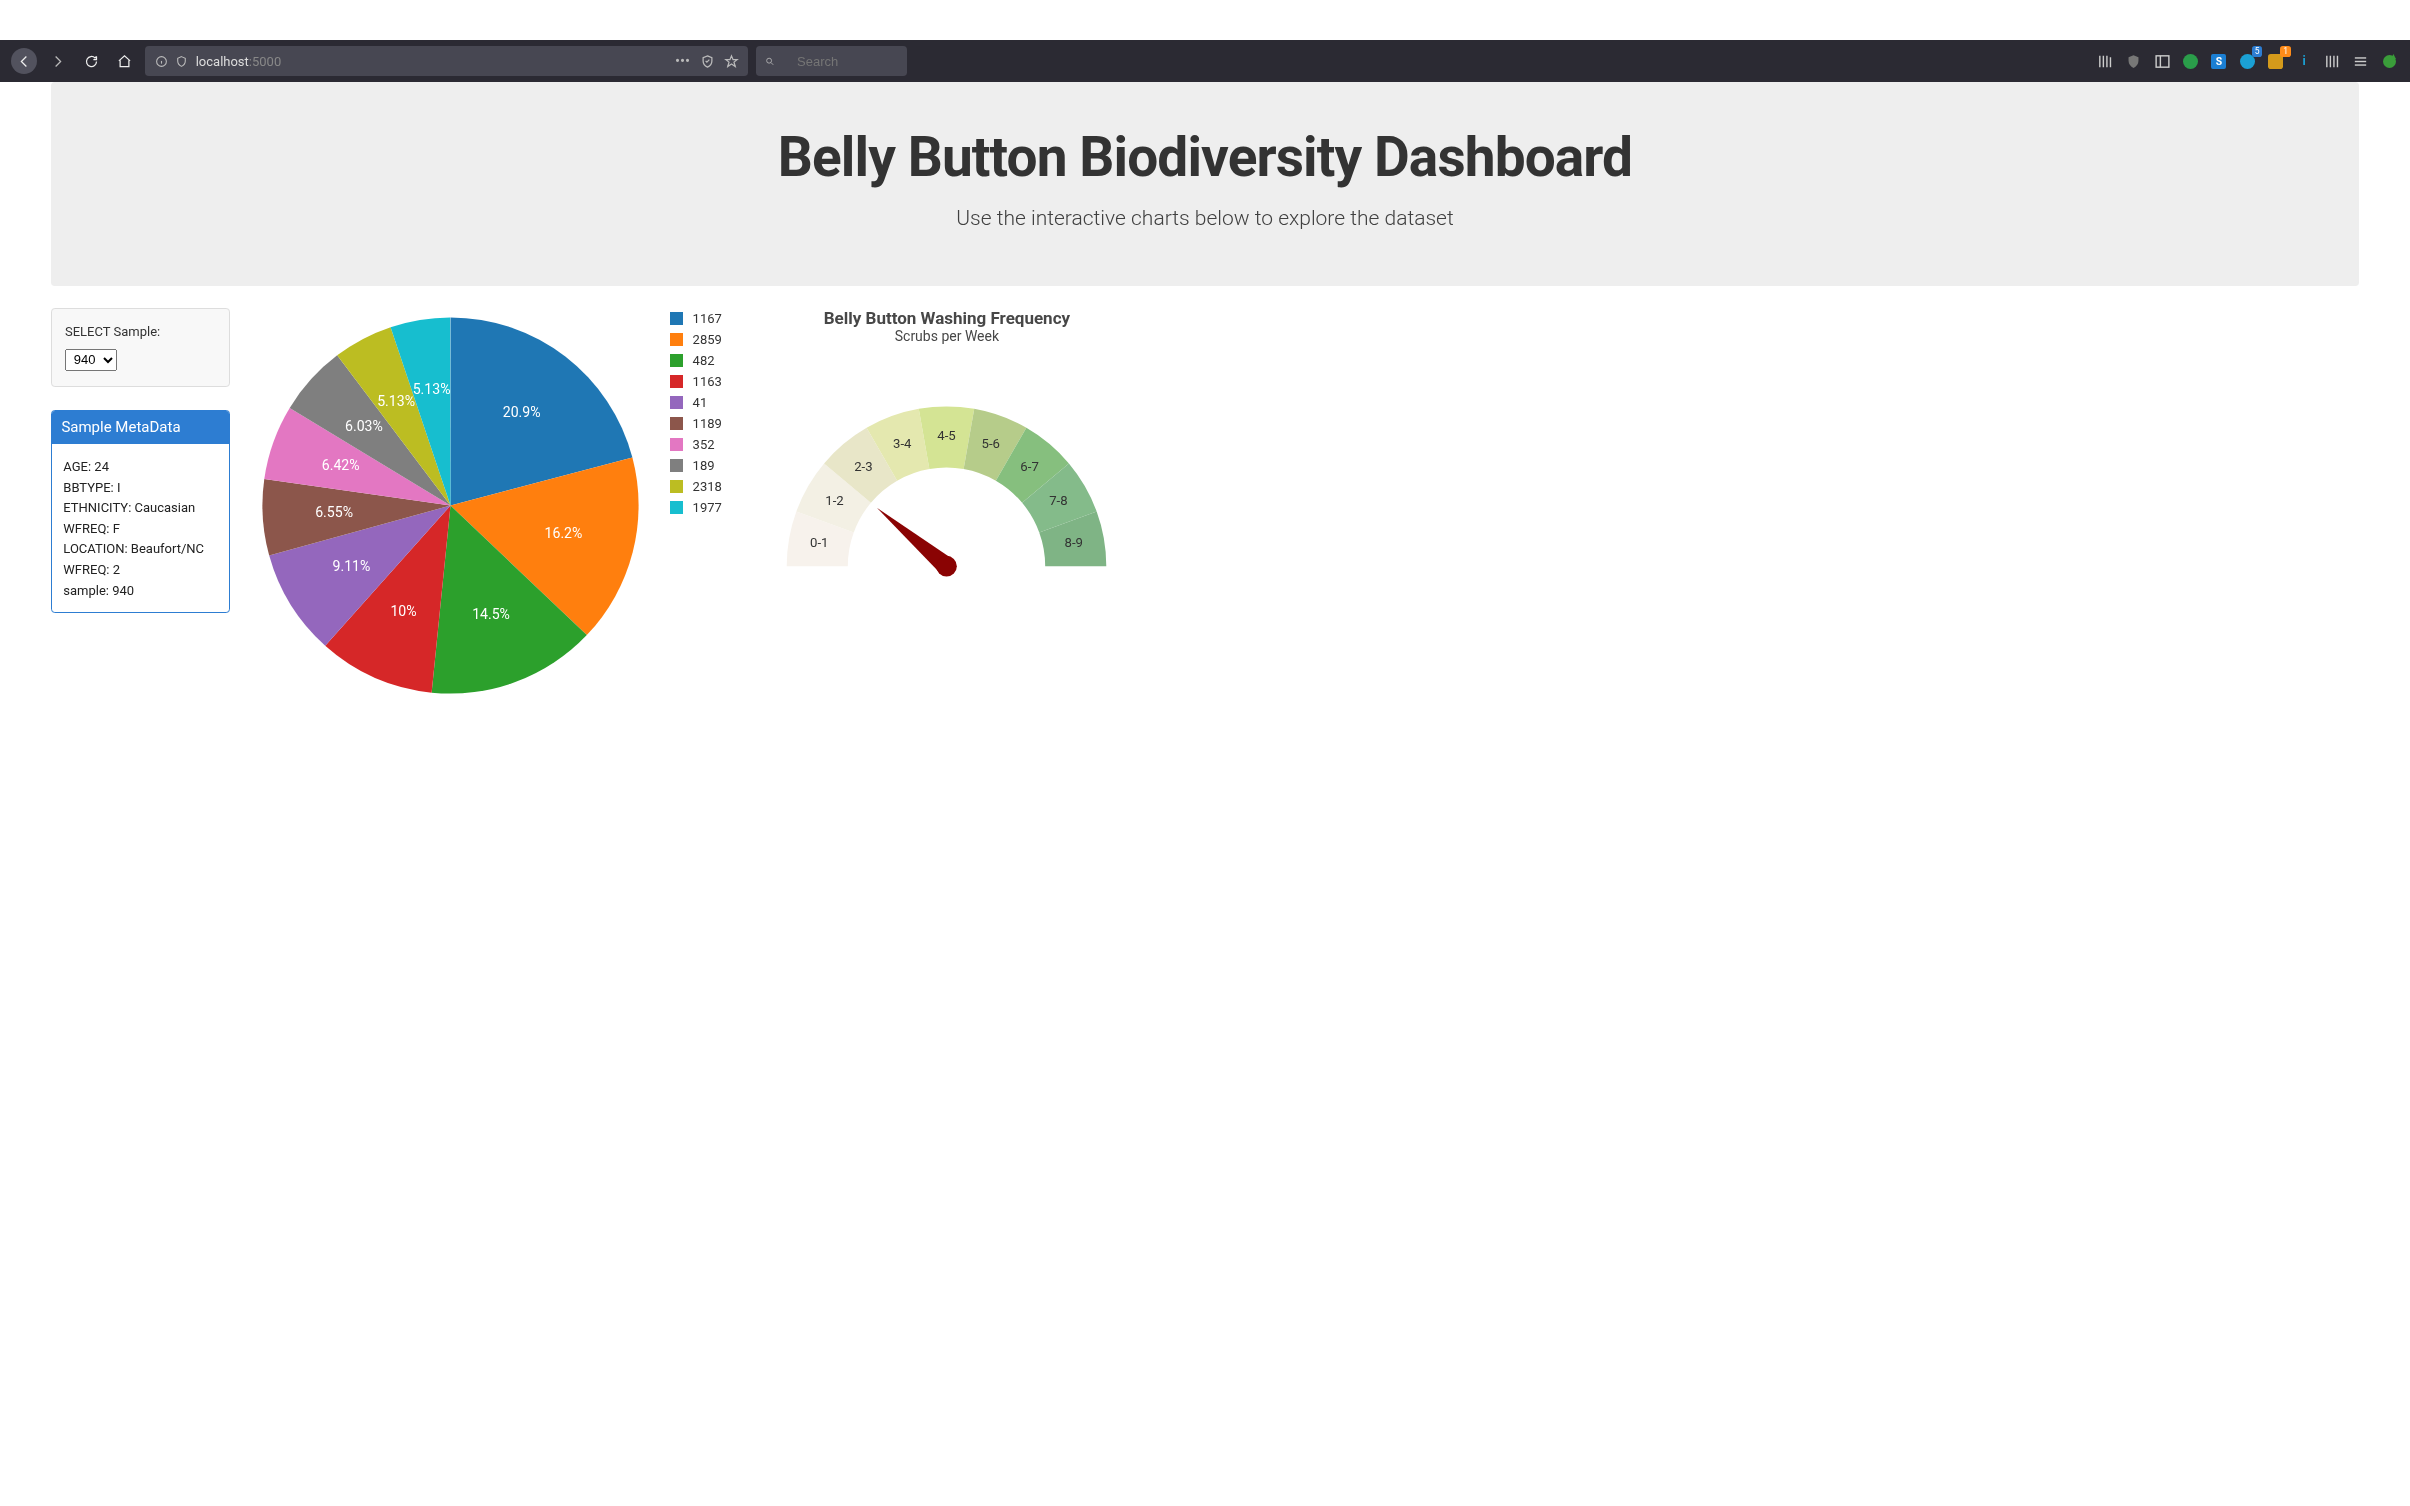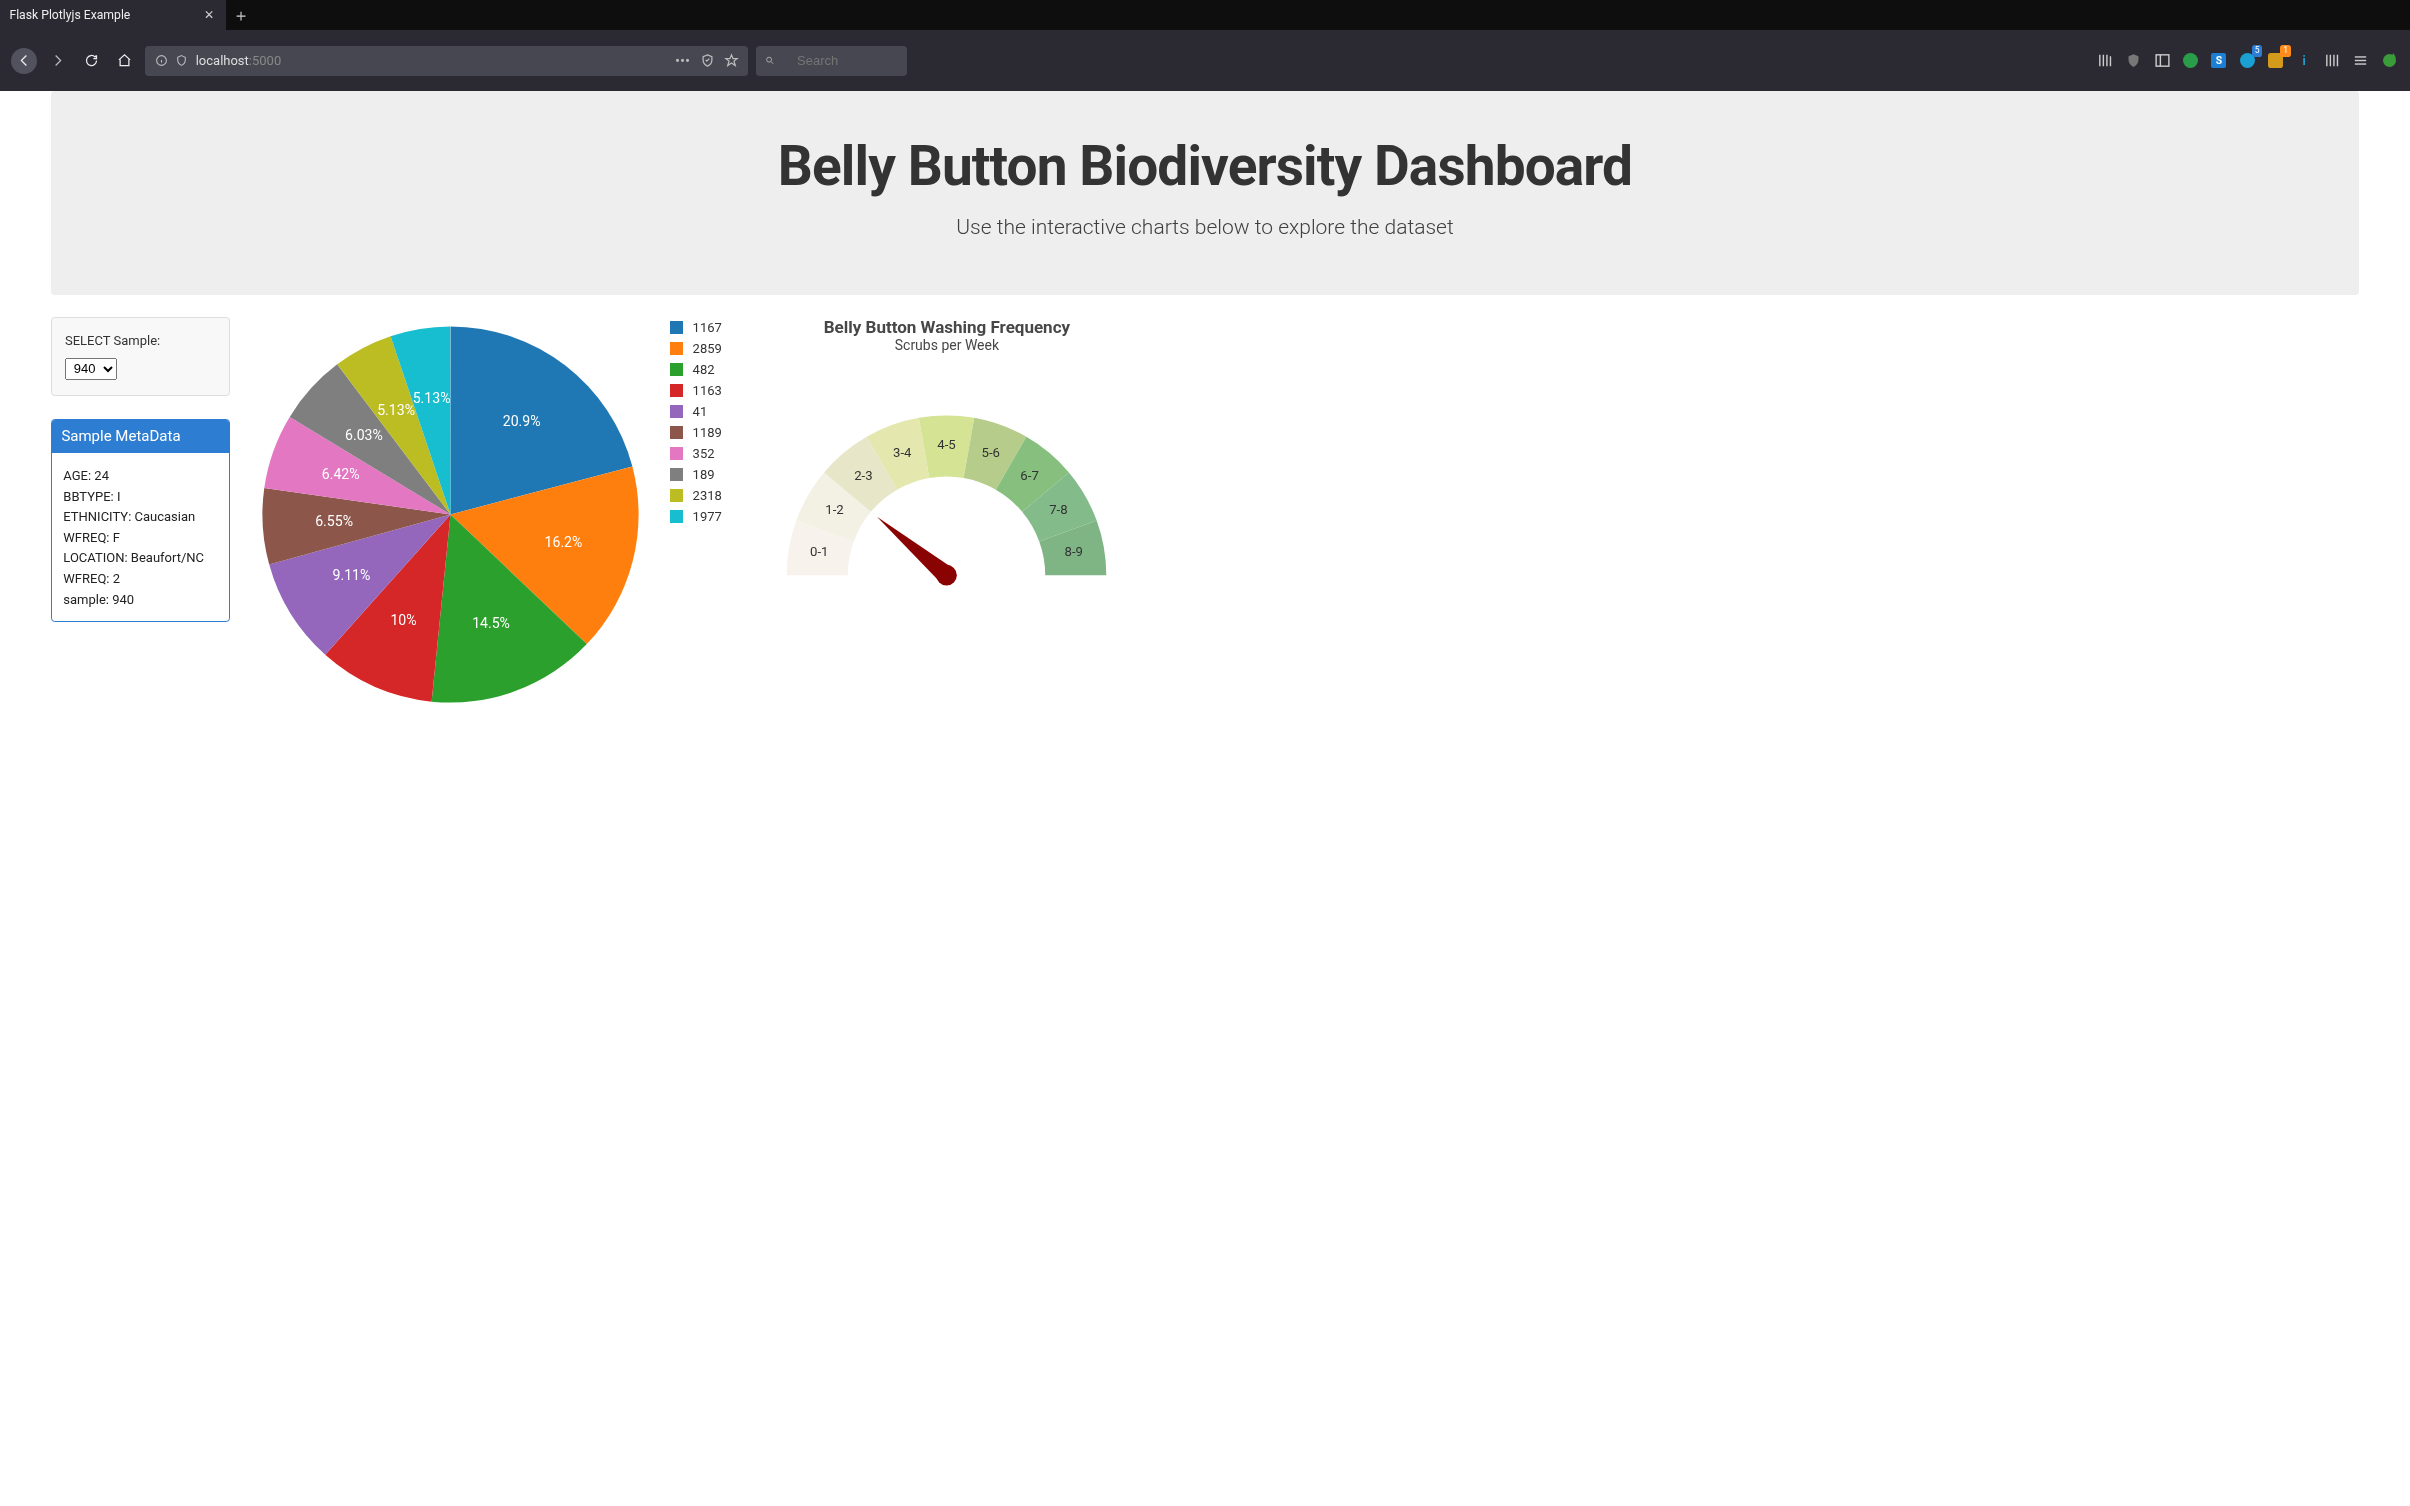--- a/index.html
+++ b/index.html
@@ -5,21 +5,21 @@
   * { box-sizing: border-box; margin: 0; padding: 0; }
   html, body { width: 100%; height: 100%; font-family: -apple-system, BlinkMacSystemFont, "Segoe UI", Roboto, Helvetica, Arial, sans-serif; background:#fff; }
   
   .browser-chrome { background:#0e0e0e; color:#ccc; }
   .tab-strip { display:flex; align-items:stretch; height:30px; background:#0e0e0e; }
   .tab-strip .active-indicator { position:absolute; left:0; top:0; width:226px; height:1.9px; background:#00a1ff; }
   .tab { position:relative; display:flex; align-items:center; padding:0 9.4px; width:226px; background:#2b2a33; color:#eee; font-size:12.2px; }
   .tab .tab-title { flex:1; white-space:nowrap; overflow:hidden; text-overflow:ellipsis; }
   .tab .close { width:15px; text-align:center; color:#ccc; cursor:pointer; }
   .new-tab { width:30px; display:flex; align-items:center; justify-content:center; color:#ccc; font-size:17px; cursor:pointer; }
-  .nav-bar { display:flex; align-items:center; gap:7.5px; height:61px; padding:0 11.3px; background:#2b2a33; }
+  .nav-bar { display:flex; align-items:center; gap:7.5px; height:42px; padding:0 11.3px; background:#2b2a33;margin-top:40px; }
   .nav-btn { width:26px; height:26px; display:flex; align-items:center; justify-content:center; border-radius:3.8px; color:#aaa; }
   .nav-btn svg { width:15px; height:15px; fill:none; stroke:#bbb; stroke-width:2; }
   .nav-btn.enabled svg { stroke:#eee; }
   .nav-btn.circle { background:#52525e; border-radius:50%; }
   .url-bar { flex:1; display:flex; align-items:center; height:30px; background:#474752; border-radius:3.8px; padding:0 9.4px; gap:7.5px; color:#ddd; max-width:603px; }
   .url-bar .lock, .url-bar .shield { width:13px; height:13px; }
   .url-text { flex:1; font-size:13px; color:#ddd; }
   .url-text .dim { color:#888; }
   .url-trail { display:flex; align-items:center; gap:9.4px; color:#bbb; }
   .search-bar { display:flex; align-items:center; height:30px; background:#474752; border-radius:3.8px; padding:0 9.4px; gap:22px; width:151px; }
@@ -49,28 +49,20 @@
   .swatch { width:13px; height:13px; display:inline-block; }
   .gauge-wrap { width:405px; text-align:center; }
   .gauge-title { font-size:17px; font-weight:700; color:#474747; }
   .gauge-sub  { font-size:14px; color:#474747; margin-bottom:5.6px; }
   .gauge-svg  { width:377px; height:282px; }
 </style>
 </head>
 <body>
 
 <div class="browser-chrome">
-  <div class="tab-strip" style="position:relative;">
-    <div class="active-indicator"></div>
-    <div class="tab">
-      <span class="tab-title">Flask Plotlyjs Example</span>
-      <span class="close">✕</span>
-    </div>
-    <div class="new-tab">＋</div>
-  </div>
 
   <div class="nav-bar">
     <div class="nav-btn circle enabled">
       <svg viewBox="0 0 24 24">
           <path d="M15 4l-8 8 8 8"></path>
         </svg>
     </div>
     <div class="nav-btn">
       <svg viewBox="0 0 24 24">
           <path d="M9 4l8 8-8 8"></path>

